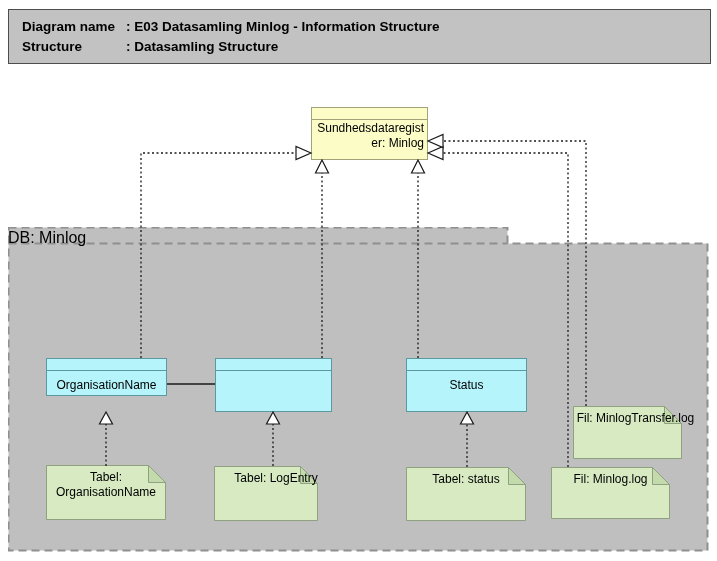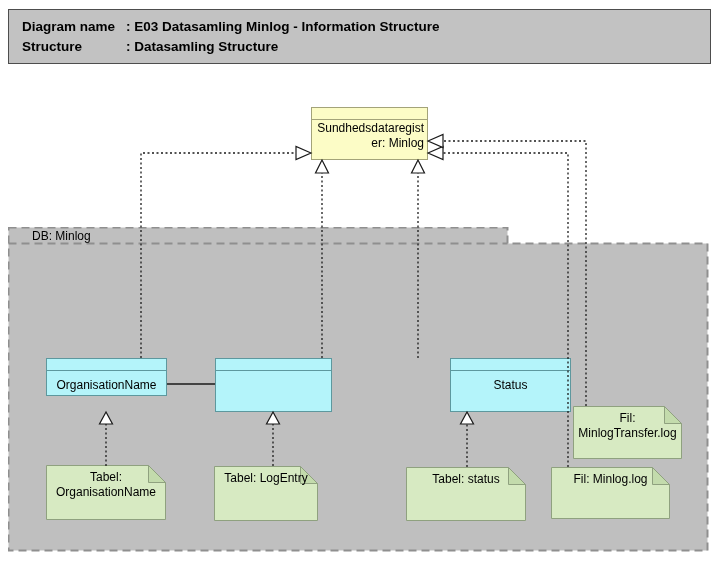--- a/index.html
+++ b/index.html
@@ -26,21 +26,21 @@
     background:var(--header-fill);border:1px solid var(--header-border);
     box-sizing:border-box;padding:7px 0 0 13px;
     font-size:13.5px;font-weight:bold;line-height:20px;
   }
   .hlabel{display:inline-block;width:104px;}
 
   
   .group-svg{position:absolute;left:8px;top:227px;}
   .group-outline{fill:var(--group-fill);stroke:var(--group-border);stroke-width:2;stroke-dasharray:8 5;}
   .group-sep{fill:none;stroke:var(--group-border);stroke-width:2;stroke-dasharray:8 5;}
-  .group-label{position:absolute;left:32px;top:229px;font-size:12px;text-align:center;}
+  .group-label{position:absolute;left:8px;top:229px;font-size:16px;text-align:center;}
 
   
   .object{
     position:absolute;background:var(--object-fill);
     border:1px solid var(--object-border);box-sizing:border-box;
   }
   .object .strip{height:11px;border-bottom:1px solid var(--object-border);}
   .object .object-label{
     padding:1px 3px 0;text-align:right;font-size:12px;line-height:15px;
     word-break:break-all;
@@ -97,34 +97,34 @@
     <div class="object-label">Sundhedsdataregister: Minlog</div>
   </div>
 
   <div class="entity" style="left:46px;top:358px;width:121px;height:38px;">
     <div class="strip"></div>
     <div class="entity-label">OrganisationName</div>
   </div>
   <div class="entity" style="left:215px;top:358px;width:117px;height:54px;">
     <div class="strip"></div>
   </div>
-  <div class="entity" style="left:406px;top:358px;width:121px;height:54px;margin-left:44px;">
+  <div class="entity" style="left:406px;top:358px;width:121px;height:54px;">
     <div class="strip"></div>
     <div class="entity-label">Status</div>
   </div>
 
   <div class="note" style="left:46px;top:465px;width:120px;height:55px;">
     <svg width="120" height="55" viewBox="0 0 120 55">
       <polygon class="note-body" points="0.5,0.5 102.5,0.5 119.5,17.5 119.5,54.5 0.5,54.5"></polygon>
       <polygon class="note-fold" points="102.5,0.5 102.5,17.5 119.5,17.5"></polygon>
     </svg>
     <div class="note-label">Tabel: OrganisationName</div>
   </div>
 
-  <div class="note" style="left:214px;top:466px;width:104px;height:55px;">
+  <div class="note" style="left:214px;top:466px;width:104px;height:55px;padding-left:20px;">
     <svg width="104" height="55" viewBox="0 0 104 55">
       <polygon class="note-body" points="0.5,0.5 86.5,0.5 103.5,17.5 103.5,54.5 0.5,54.5"></polygon>
       <polygon class="note-fold" points="86.5,0.5 86.5,17.5 103.5,17.5"></polygon>
     </svg>
     <div class="note-label">Tabel: LogEntry</div>
   </div>
 
   <div class="note" style="left:406px;top:467px;width:120px;height:54px;border-radius:6px;">
     <svg width="120" height="54" viewBox="0 0 120 54">
       <polygon class="note-body" points="0.5,0.5 102.5,0.5 119.5,17.5 119.5,53.5 0.5,53.5"></polygon>
@@ -134,21 +134,21 @@
   </div>
 
   <div class="note" style="left:551px;top:467px;width:119px;height:52px;">
     <svg width="119" height="52" viewBox="0 0 119 52">
       <polygon class="note-body" points="0.5,0.5 101.5,0.5 118.5,17.5 118.5,51.5 0.5,51.5"></polygon>
       <polygon class="note-fold" points="101.5,0.5 101.5,17.5 118.5,17.5"></polygon>
     </svg>
     <div class="note-label">Fil: Minlog.log</div>
   </div>
 
-  <div class="note" style="left:573px;top:406px;width:109px;height:53px;">
+  <div class="note" style="left:573px;top:406px;width:109px;height:53px;padding-left:16px;">
     <svg width="109" height="53" viewBox="0 0 109 53">
       <polygon class="note-body" points="0.5,0.5 91.5,0.5 108.5,17.5 108.5,52.5 0.5,52.5"></polygon>
       <polygon class="note-fold" points="91.5,0.5 91.5,17.5 108.5,17.5"></polygon>
     </svg>
     <div class="note-label">Fil: MinlogTransfer.log</div>
   </div>
 
   <svg class="connectors" width="717" height="561" viewBox="0 0 717 561">
 
     <path class="rel-dashed" d="M141,358 L141,153 L296,153"></path>

